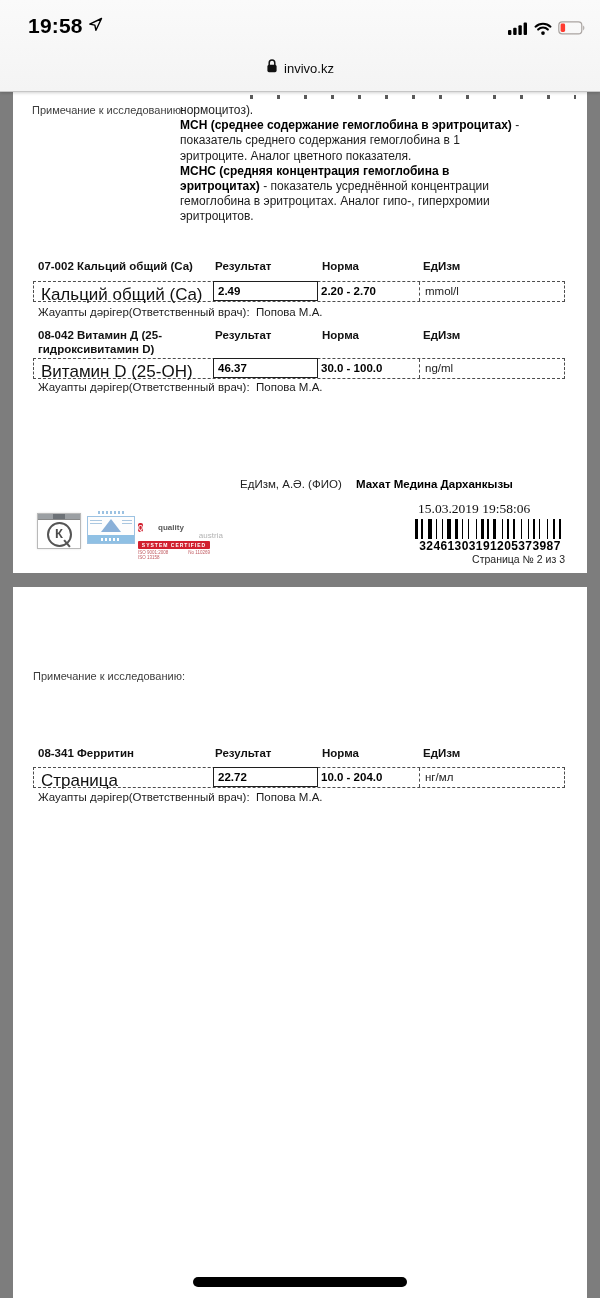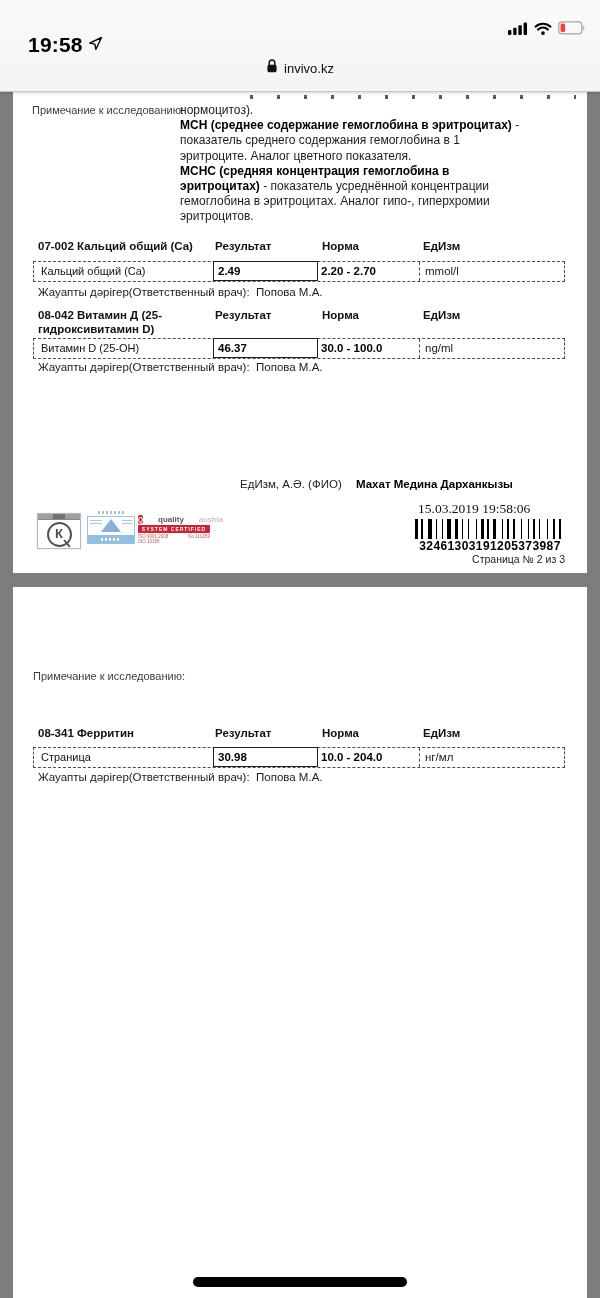--- a/index.html
+++ b/index.html
@@ -11,21 +11,21 @@
   }
   
   .chrome-top{
     position:absolute;top:0;left:0;width:600px;height:91px;
     background:linear-gradient(#fafafa,#f4f4f4);
     border-bottom:1px solid #c6c6c6;
     box-shadow:0 1px 3px rgba(0,0,0,.18);
     z-index:5;
   }
   .status-bar{position:absolute;top:0;left:0;right:0;height:46px;}
-  .status-left{position:absolute;left:28px;top:14px;display:flex;align-items:center;gap:5px;margin-top:19px;}
+  .status-left{position:absolute;left:28px;top:14px;display:flex;align-items:center;gap:5px;}
   .status-time{font-size:21px;font-weight:bold;color:#000;letter-spacing:.2px;}
   .status-right{position:absolute;right:13px;top:21px;display:flex;align-items:center;gap:6px;}
   .url-bar{
     position:absolute;top:46px;left:0;right:0;height:44px;
     display:flex;align-items:center;justify-content:center;gap:6px;
   }
   .url-domain{font-size:13px;color:#0b0b0b;}
   
   .doc-area{position:absolute;top:92px;left:0;width:600px;height:886px;background:#7d7d7d;}
   .page{position:absolute;left:13px;width:574px;background:#ffffff;}
@@ -37,28 +37,28 @@
     top:3px;left:237px;width:326px;height:4px;
     background:repeating-linear-gradient(90deg,#5a5a5a 0 3px,transparent 3px 27px);
   }
   
   .note-label{font-size:11px;color:#3d3d3d;}
   .note-text{font-size:12px;line-height:15.2px;color:#1c1c1c;width:349px;}
   .note-text b{color:#000;}
   .note-text .seg{display:block;}
   .serif-note{font-family:"Liberation Serif","DejaVu Serif",serif;font-size:16.5px;line-height:20.5px;color:#111;width:356px;}
   
-  .lab-table{position:absolute;left:0;width:574px;}
+  .lab-table{position:absolute;left:0;width:574px;margin-top:20px;}
   .t-title{position:absolute;left:25px;top:0;width:160px;font-size:11.5px;font-weight:bold;color:#111;line-height:13.5px;}
   .t-col{position:absolute;top:0;font-size:11.5px;font-weight:bold;color:#111;}
   .t-col-result{left:202px;}
   .t-col-norm{left:309px;}
   .t-col-unit{left:410px;}
   .t-row{position:absolute;left:20px;width:530px;height:19px;border:1px dashed #4d4d4d;background:#fff;}
-  .t-name{position:absolute;left:7px;top:3px;font-size:11px;color:#111;white-space:nowrap;}
+  .t-name{position:absolute;left:7px;top:3px;font-size:17px;color:#111;white-space:nowrap;}
   .t-result-box{
     position:absolute;left:179px;top:-1px;width:105px;height:20px;
     border:1px solid #1f1f1f;background:#fff;box-sizing:content-box;
     font-size:11.5px;font-weight:bold;color:#000;padding:3px 0 0 4px;box-sizing:border-box;
   }
   .t-norm{position:absolute;left:287px;top:3px;font-size:11.5px;font-weight:bold;color:#000;white-space:nowrap;}
   .t-unit-sep{position:absolute;left:385px;top:0;bottom:0;border-left:1px dashed #4d4d4d;}
   .t-unit{position:absolute;left:391px;top:3px;font-size:11.5px;color:#222;white-space:nowrap;}
   .t-footer{position:absolute;left:25px;font-size:11.5px;color:#1c1c1c;white-space:nowrap;}
   .t-doctor{position:absolute;left:204px;font-size:11.5px;color:#1c1c1c;white-space:nowrap;}
@@ -82,21 +82,21 @@
   .acc-tri{position:absolute;left:13px;top:2px;width:0;height:0;
     border-left:10px solid transparent;border-right:10px solid transparent;border-bottom:13px solid #8ab0d8;}
   .acc-band{position:absolute;left:0;right:0;bottom:0;height:8px;background:#8fc0e4;}
   .acc-band i{display:block;height:3px;width:20px;margin:2.5px auto 0;
     background:repeating-linear-gradient(90deg,#fff 0 2px,transparent 2px 4px);}
   .qa-logo{top:423px;left:125px;width:72px;}
   .qa-row1{display:flex;align-items:center;gap:15px;}
   .qa-q{width:9px;height:9px;background:#d1202f;border-radius:2px;color:#fff;font-size:6.5px;font-weight:bold;
     text-align:center;line-height:9px;}
   .qa-quality{font-size:8px;font-weight:bold;color:#5a5a5a;}
-  .qa-austria{font-size:8px;color:#b3b3b3;}
+  .qa-austria{font-size:8px;color:#b3b3b3;margin-top:16px;}
   .qa-banner{margin-top:1px;background:#d1202f;color:#fff;font-size:5px;font-weight:bold;text-align:center;
     letter-spacing:1px;padding:1px 0;border-radius:1px;}
   .qa-isos{display:flex;justify-content:space-between;margin-top:1px;}
   .qa-iso-left{font-size:4.5px;line-height:5px;color:#c05a60;}
   .qa-no{font-size:4.5px;color:#c05a60;}
   
   .stamp-date{font-family:"Liberation Serif","DejaVu Serif",serif;font-size:13.5px;color:#111;white-space:nowrap;}
   .barcode{top:427px;left:402px;width:150px;height:20px;}
   .barcode-number{top:447px;left:399px;width:156px;text-align:center;font-size:12px;font-weight:bold;
     color:#000;letter-spacing:.4px;white-space:nowrap;}
@@ -269,21 +269,21 @@
   <div class="page page2">
     <div class="abs note-label" style="top:83px;left:20px;">Примечание к исследованию:</div>
 
     <div class="lab-table" style="top:140px;height:62px;">
       <div class="t-title" style="width:200px;">08-341 Ферритин</div>
       <div class="t-col t-col-result">Результат</div>
       <div class="t-col t-col-norm">Норма</div>
       <div class="t-col t-col-unit">ЕдИзм</div>
       <div class="t-row" style="top:20px;">
         <span class="t-name">Страница</span>
-        <span class="t-result-box">30.98</span>
+        <span class="t-result-box">22.72</span>
         <span class="t-norm">10.0 - 204.0</span>
         <span class="t-unit-sep"></span>
         <span class="t-unit">нг/мл</span>
       </div>
       <div class="t-footer" style="top:44px;">
         <span>Жауапты дәрігер(Ответственный врач):</span>
         <span class="t-doctor" style="left:218px;">Попова  М.А.</span>
       </div>
     </div>
   </div>

